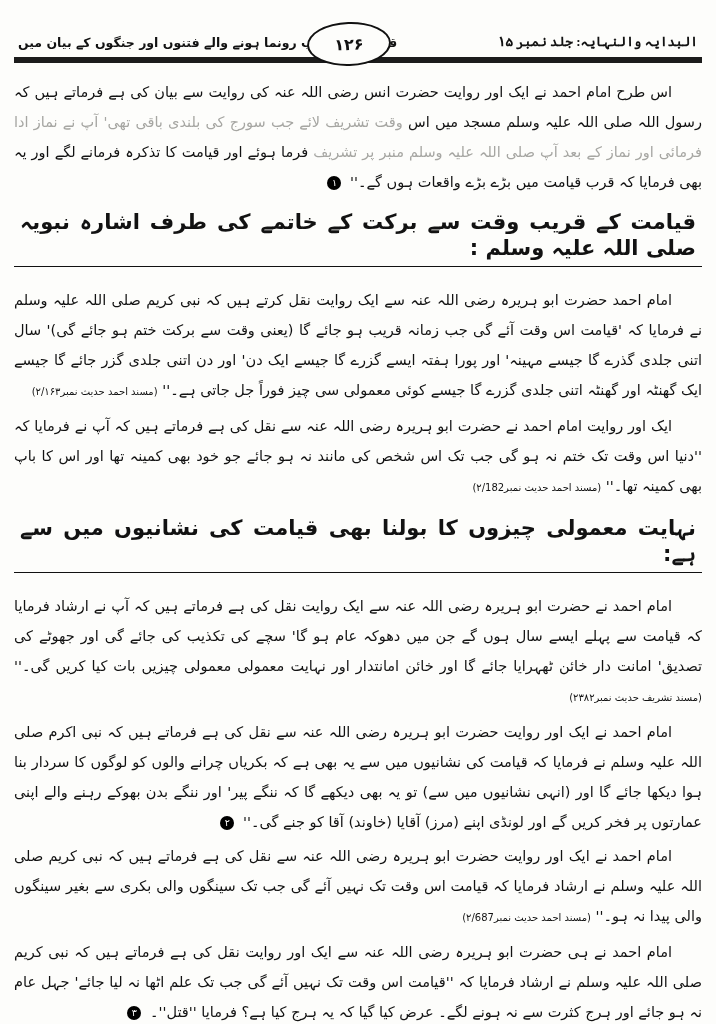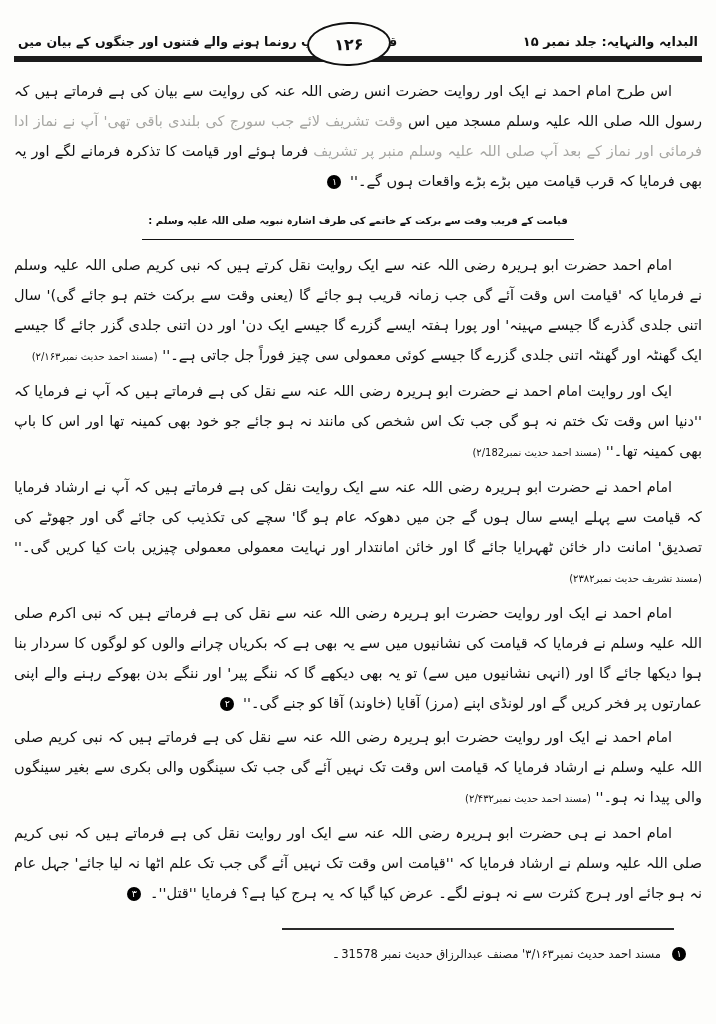--- a/index.html
+++ b/index.html
@@ -21,21 +21,21 @@
   
   .header-wrap { position: relative; }
   .header-row {
     display: flex;
     justify-content: space-between;
     align-items: flex-end;
     padding: 14px 4px 4px 4px;
     font-size: 13px;
     font-weight: 700;
   }
-  .book-title { white-space: nowrap; }
+  .book-title { white-space: nowrap; font-family: Liberation Serif, serif; }
   .chapter-title { white-space: nowrap; font-size: 12.5px; }
   .header-rule {
     height: 3px;
     border-top: 4px solid #1c1c1c;
     border-bottom: 2px solid #1c1c1c;
     margin-top: 3px;
   }
   .page-oval {
     position: absolute;
     left: 293px;
@@ -77,23 +77,23 @@
     color: #fff;
     font-size: 9.5px;
     line-height: 14.5px;
     text-align: center;
     vertical-align: middle;
     margin: 0 4px;
     text-indent: 0;
   }
   .section-heading {
     width: fit-content;
-    margin: 12px auto 10px auto;
+    margin: 12px auto 18px auto;
     padding: 0 6px 5px 6px;
-    font-size: 10px;
+    font-size: 21px;
     font-weight: 700;
     border-bottom: 1.5px solid #111;
     text-indent: 0;
     line-height: 26px;
   }
 
   
   .footnote-divider {
     width: 392px;
     border-top: 2px solid #2a2a2a;
@@ -143,34 +143,35 @@
     <p class="para">
       <span>امام احمد حضرت ابو ہریرہ رضی اللہ عنہ سے ایک روایت نقل کرتے ہیں کہ نبی کریم صلی اللہ علیہ وسلم نے فرمایا کہ 'قیامت اس وقت آئے گی جب زمانہ قریب ہو جائے گا (یعنی وقت سے برکت ختم ہو جائے گی)' سال اتنی جلدی گذرے گا جیسے مہینہ' اور پورا ہفتہ ایسے گزرے گا جیسے ایک دن' اور دن اتنی جلدی گزر جائے گا جیسے ایک گھنٹہ اور گھنٹہ اتنی جلدی گزرے گا جیسے کوئی معمولی سی چیز فوراً جل جاتی ہے۔''</span>
       <span class="cite">(مسند احمد حدیث نمبر۲/۱۶۳)</span>
     </p>
 
     <p class="para">
       <span>ایک اور روایت امام احمد نے حضرت ابو ہریرہ رضی اللہ عنہ سے نقل کی ہے فرماتے ہیں کہ آپ نے فرمایا کہ ''دنیا اس وقت تک ختم نہ ہو گی جب تک اس شخص کی مانند نہ ہو جائے جو خود بھی کمینہ تھا اور اس کا باپ بھی کمینہ تھا۔''</span>
       <span class="cite">(مسند احمد حدیث نمبر۲/182)</span>
     </p>
 
+    <div class="section-heading">نہایت معمولی چیزوں کا بولنا بھی قیامت کی نشانیوں میں سے ہے:</div>
 
     <p class="para">
       <span>امام احمد نے حضرت ابو ہریرہ رضی اللہ عنہ سے ایک روایت نقل کی ہے فرماتے ہیں کہ آپ نے ارشاد فرمایا کہ قیامت سے پہلے ایسے سال ہوں گے جن میں دھوکہ عام ہو گا' سچے کی تکذیب کی جائے گی اور جھوٹے کی تصدیق' امانت دار خائن ٹھہرایا جائے گا اور خائن امانتدار اور نہایت معمولی معمولی چیزیں بات کیا کریں گی۔''</span>
       <span class="cite">(مسند تشریف حدیث نمبر۲۳۸۲)</span>
     </p>
 
     <p class="para">
       <span>امام احمد نے ایک اور روایت حضرت ابو ہریرہ رضی اللہ عنہ سے نقل کی ہے فرماتے ہیں کہ نبی اکرم صلی اللہ علیہ وسلم نے فرمایا کہ قیامت کی نشانیوں میں سے یہ بھی ہے کہ بکریاں چرانے والوں کو لوگوں کا سردار بنا ہوا دیکھا جائے گا اور (انہی نشانیوں میں سے) تو یہ بھی دیکھے گا کہ ننگے پیر' اور ننگے بدن بھوکے رہنے والے اپنی عمارتوں پر فخر کریں گے اور لونڈی اپنے (مرز) آقایا (خاوند) آقا کو جنے گی۔''</span>
       <span class="fn-marker">۲</span>
     </p>
 
     <p class="para">
       <span>امام احمد نے ایک اور روایت حضرت ابو ہریرہ رضی اللہ عنہ سے نقل کی ہے فرماتے ہیں کہ نبی کریم صلی اللہ علیہ وسلم نے ارشاد فرمایا کہ قیامت اس وقت تک نہیں آئے گی جب تک سینگوں والی بکری سے بغیر سینگوں والی پیدا نہ ہو۔''</span>
-      <span class="cite">(مسند احمد حدیث نمبر۲/۴۳۲)</span>
+      <span class="cite">(مسند احمد حدیث نمبر۲/687)</span>
     </p>
 
     <p class="para">
       <span>امام احمد نے ہی حضرت ابو ہریرہ رضی اللہ عنہ سے ایک اور روایت نقل کی ہے فرماتے ہیں کہ نبی کریم صلی اللہ علیہ وسلم نے ارشاد فرمایا کہ ''قیامت اس وقت تک نہیں آئے گی جب تک علم اٹھا نہ لیا جائے' جہل عام نہ ہو جائے اور ہرج کثرت سے نہ ہونے لگے۔ عرض کیا گیا کہ یہ ہرج کیا ہے؟ فرمایا ''قتل''۔</span>
       <span class="fn-marker">۳</span>
     </p>
 
   </div>
 
   <div class="footnote-divider"></div>

